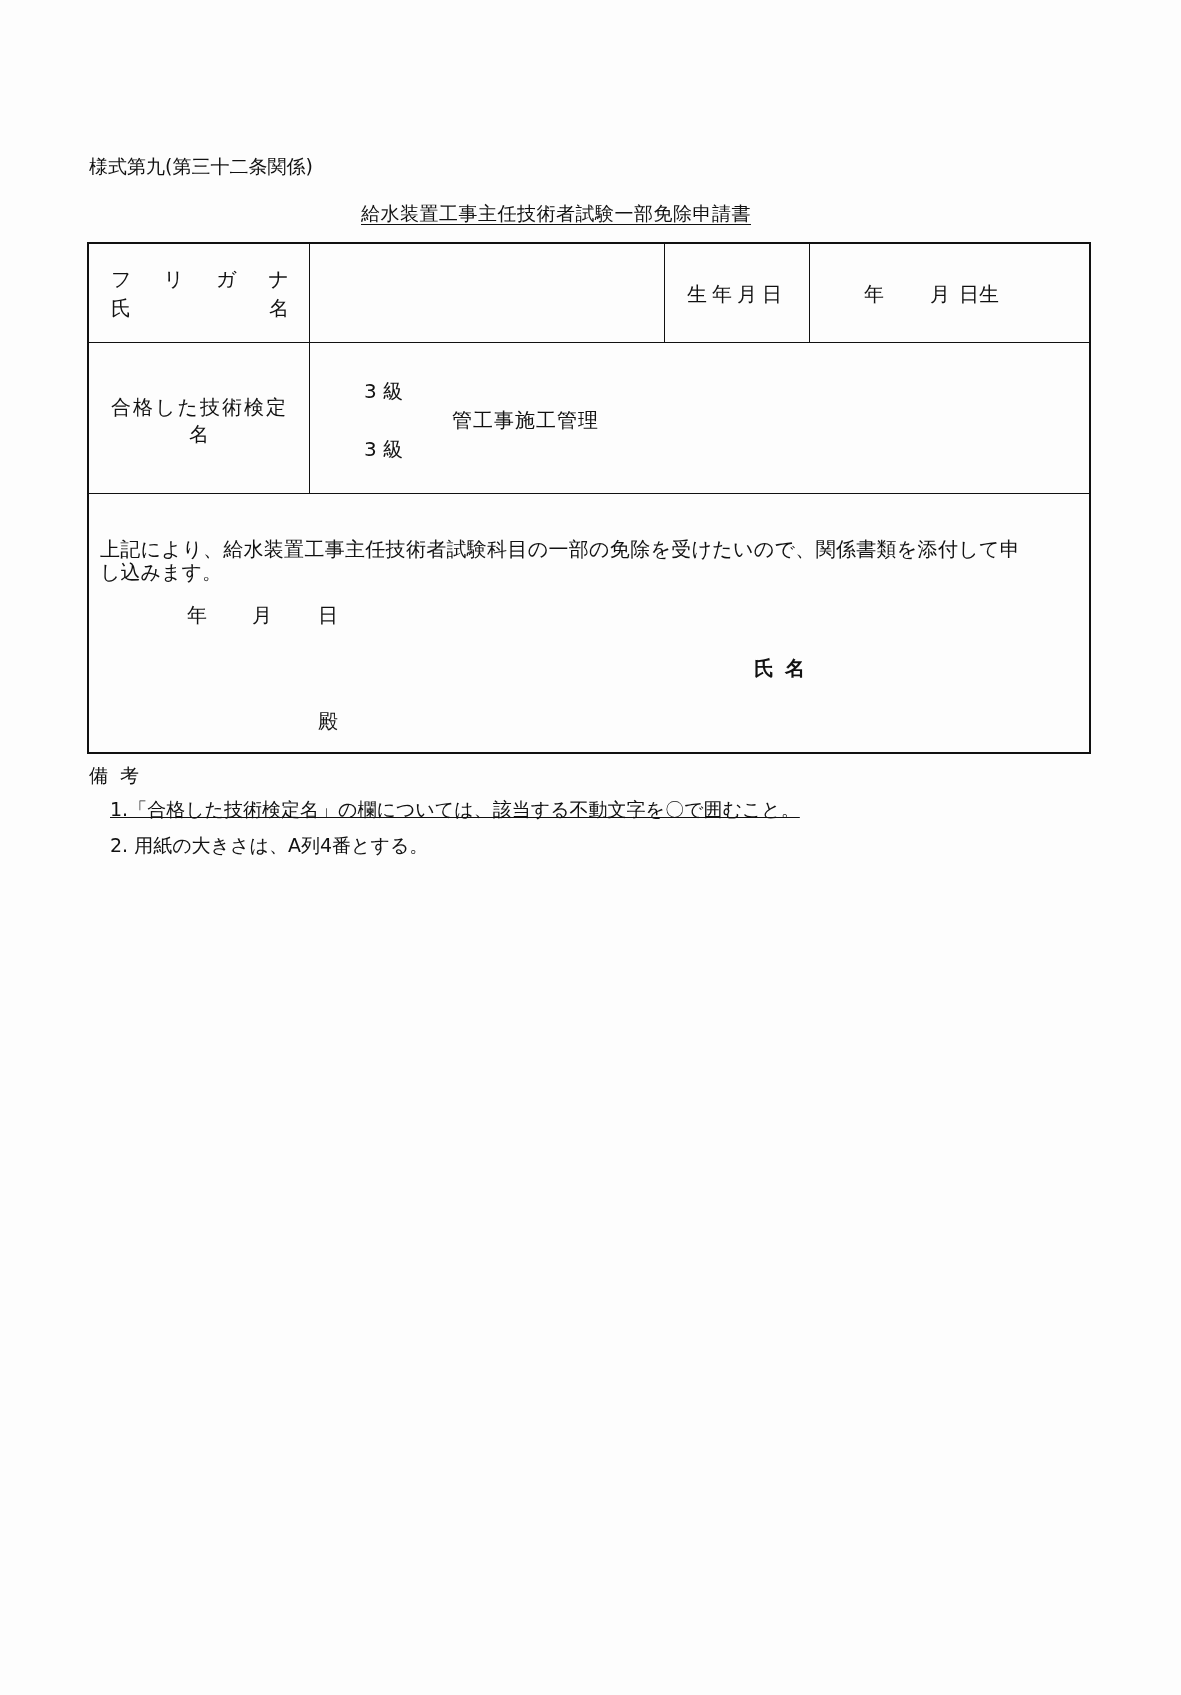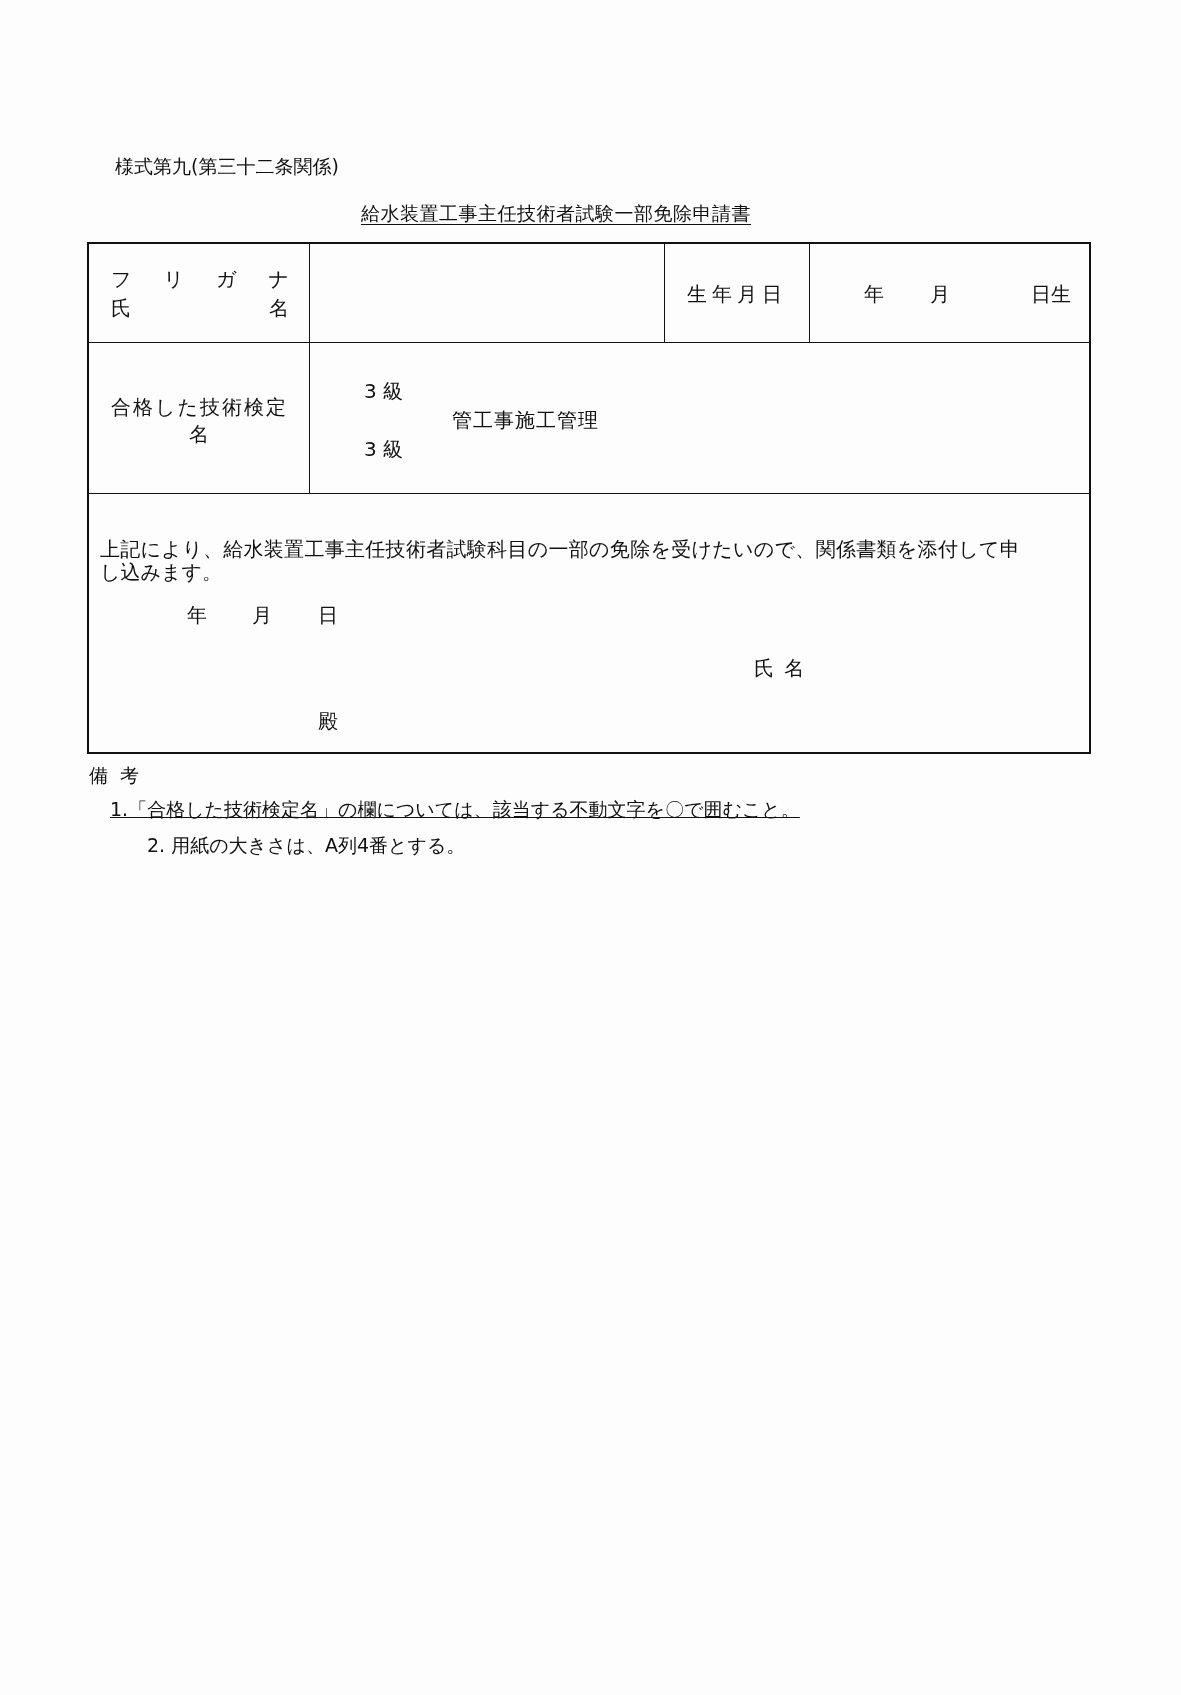--- a/index.html
+++ b/index.html
@@ -9,21 +9,21 @@
   .t20 { font-size:20px; }
   .line { position:absolute; background:#111; }
   .title { text-decoration:underline; text-underline-offset:4px; }
   .spread { display:flex; justify-content:space-between; }
 </style>
 </head>
 <body>
 
 <div>
 
-  <div class="abs t19" style="left:89px;top:154px;margin-left:26px;">様式第九(第三十二条関係)</div>
+  <div class="abs t19" style="left:89px;top:154px;">様式第九(第三十二条関係)</div>
   <div class="abs t19 title" style="left:361px;top:201px;letter-spacing:0.5px;text-decoration:underline;">給水装置工事主任技術者試験一部免除申請書</div>
 
   <div>
     <div class="line" style="left:87px;top:242px;width:1004px;height:2px;"></div>
     <div class="line" style="left:87px;top:752px;width:1004px;height:2px;"></div>
     <div class="line" style="left:87px;top:242px;width:2px;height:512px;"></div>
     <div class="line" style="left:1089px;top:242px;width:2px;height:512px;"></div>
     <div class="line" style="left:87px;top:342px;width:1004px;height:1px;"></div>
     <div class="line" style="left:87px;top:493px;width:1004px;height:1px;"></div>
     <div class="line" style="left:309px;top:242px;width:1px;height:251px;"></div>
@@ -39,33 +39,33 @@
   </div>
   <div class="abs t20 spread" style="left:111px;top:295px;width:178px;">
     <span>氏</span>
     <span>名</span>
   </div>
   <div class="abs t20" style="left:318px;top:280px;width:330px;height:24px;"></div>
 
   <div class="abs t20" style="left:687px;top:281px;letter-spacing:5px;">生年月日</div>
   <div class="abs t20" style="left:864px;top:281px;">年</div>
   <div class="abs t20" style="left:930px;top:281px;">月</div>
-  <div class="abs t20" style="left:1031px;top:281px;">日生</div>
+  <div class="abs t20" style="left:959px;top:281px;">日生</div>
 
   <div class="abs t20" style="left:111px;top:394px;letter-spacing:2px;">合格した技術検定</div>
   <div class="abs t20" style="left:189px;top:421px;">名</div>
   <div class="abs t20" style="left:364px;top:378px;white-space:pre;">3 級</div>
   <div class="abs t20" style="left:364px;top:436px;white-space:pre;">3 級</div>
   <div class="abs t20" style="left:452px;top:407px;letter-spacing:1px;">管工事施工管理</div>
 
   <div class="abs t20" style="left:100px;top:516px;letter-spacing:0.3px;margin-top:20px;">上記により、給水装置工事主任技術者試験科目の一部の免除を受けたいので、関係書類を添付して申</div>
   <div class="abs t20" style="left:100px;top:559px;">し込みます。</div>
   <div class="abs t20" style="left:187px;top:602px;">年</div>
   <div class="abs t20" style="left:252px;top:602px;">月</div>
   <div class="abs t20" style="left:318px;top:602px;">日</div>
-  <div class="abs t20" style="left:754px;top:655px;white-space:pre;letter-spacing:2px;">氏 名</div>
+  <div class="abs t20" style="left:754px;top:655px;white-space:pre;letter-spacing:2px;font-weight:bold;">氏 名</div>
   <div class="abs t20" style="left:318px;top:708px;">殿</div>
 
   <div class="abs t19" style="left:89px;top:763px;white-space:pre;letter-spacing:3px;text-align:right;">備 考</div>
   <div class="abs t19" style="left:110px;top:797px;text-decoration:underline;">1.「合格した技術検定名」の欄については、該当する不動文字を〇で囲むこと。</div>
-  <div class="abs t19" style="left:110px;top:833px;margin-left:37px;">2. 用紙の大きさは、A列4番とする。</div>
+  <div class="abs t19" style="left:110px;top:833px;">2. 用紙の大きさは、A列4番とする。</div>
 
 </div>
 
 </body></html>

